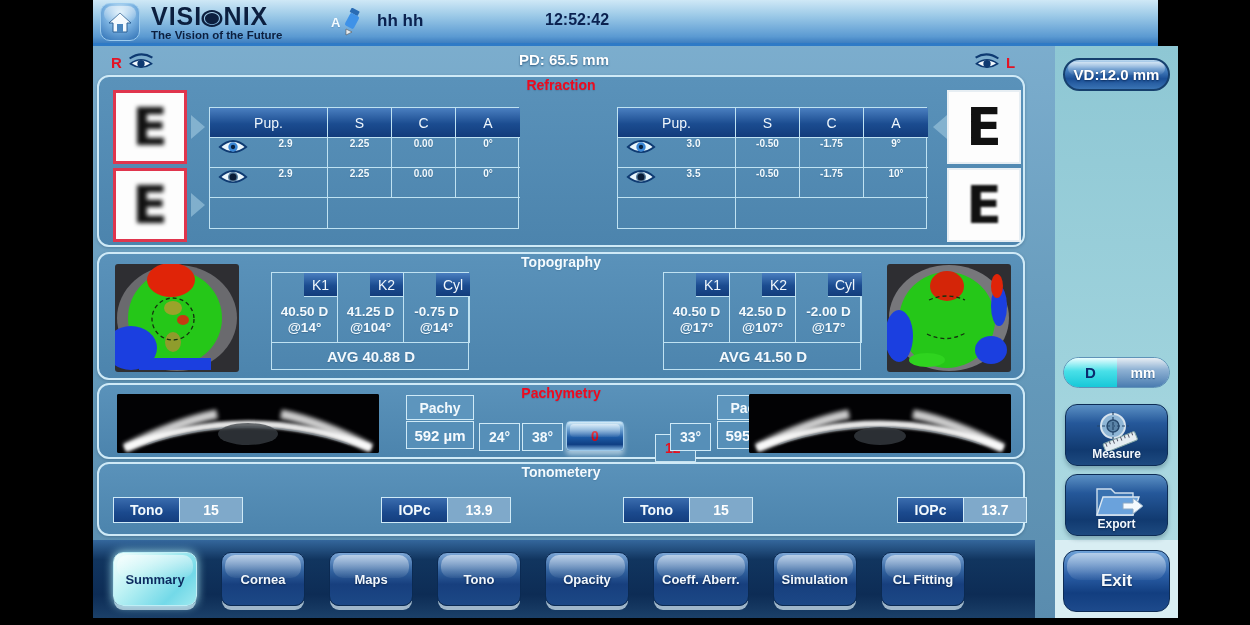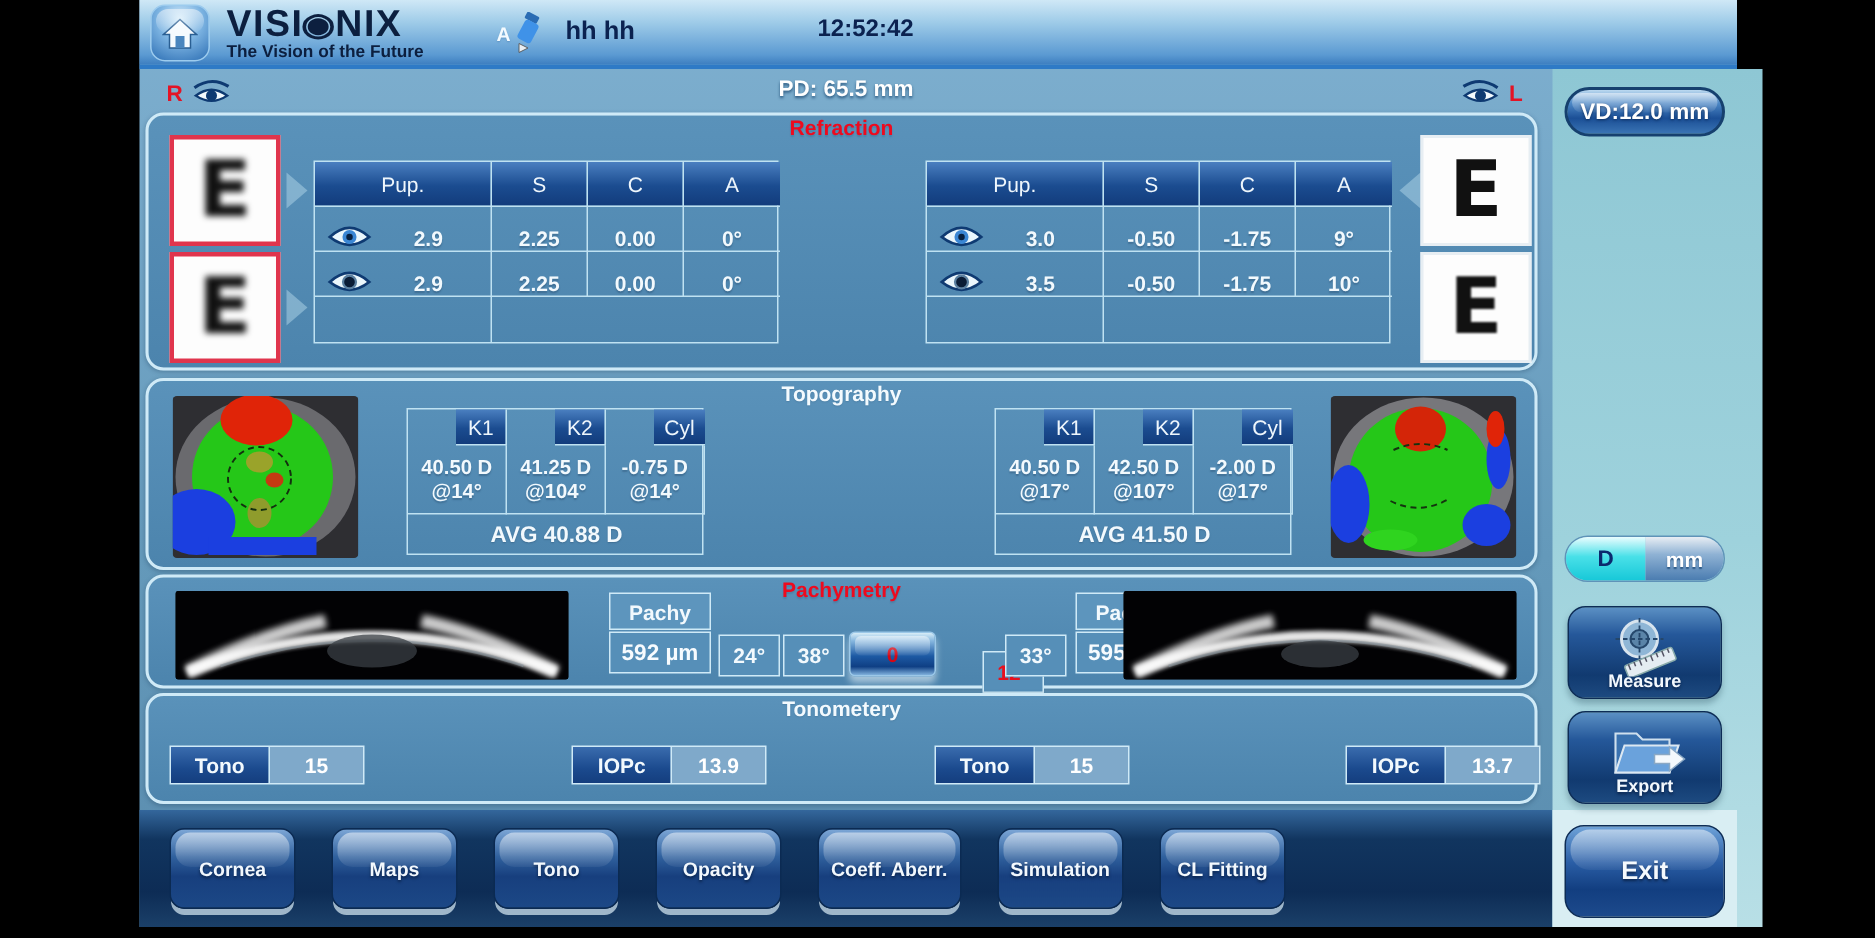--- a/index.html
+++ b/index.html
@@ -46,21 +46,21 @@
   .ebox.liteb { border:2px solid #e7eef3; }
   .eletter { font-size:52px; font-weight:900; color:#111; font-family:"DejaVu Sans",sans-serif; }
   .blur2 { filter:blur(2.2px); } .blur1 { filter:blur(0.8px); }
 
   
   .ref-table { position:absolute; top:30px; width:310px; border:1px solid #bfe2f2;
                display:grid; grid-template-columns:118px 64px 64px 64px; grid-auto-rows:30px; }
   .th { background:linear-gradient(180deg,#4a7fc0 0%,#1b4c90 55%,#123c7c 100%); color:#eef6fc;
         font-size:14px; font-weight:normal; display:flex; align-items:center; justify-content:center;
         border-right:1px solid #bfe2f2; border-bottom:1px solid #bfe2f2; }
-  .td { color:#f2f9fd; font-size:14px; font-weight:bold; display:flex; align-items:flex-end;
+  .td { color:#f2f9fd; font-size:10px; font-weight:bold; display:flex; align-items:flex-start;
         justify-content:center; border-right:1px solid #bfe2f2; border-bottom:1px solid #bfe2f2;
         text-shadow:0 1px 1px #26496a66; }
   .td.eyecell { justify-content:flex-start; padding-left:8px; gap:10px; }
   .td.eyecell span { flex:1; text-align:center; margin-right:14px; }
   .lastcol { border-right:none; } .lastrow { border-bottom:none; }
 
   
   .topo-img { position:absolute; width:124px; height:108px; border-radius:3px; overflow:hidden; }
   .k-table { position:absolute; top:18px; width:198px; border:1px solid #bfe2f2;
              display:grid; grid-template-columns:66px 66px 66px; grid-template-rows:24px 46px 26px; }
@@ -106,21 +106,21 @@
          display:flex; align-items:center; justify-content:center; position:relative;
          box-shadow:0 5px 0 -1px rgba(205,226,238,.75); text-shadow:0 1px 2px #0a234a; }
   .tab.active { background:linear-gradient(135deg,#f4fffe 0%,#bdf2f4 35%,#73d9e8 75%,#9fe9ef 100%);
                 color:#0b2a5e; text-shadow:none; border:1px solid #bfeef5;
                 box-shadow:0 0 10px #aef0f8, 0 5px 0 -1px rgba(205,226,238,.75); }
   .gloss::before { content:""; position:absolute; left:3px; right:3px; top:2px; height:45%;
                    border-radius:inherit; background:linear-gradient(180deg,rgba(255,255,255,.5),rgba(255,255,255,.05));
                    pointer-events:none; }
 
   
-  .sidebar { position:absolute; left:942px; top:46px; width:140px; height:572px;
+  .sidebar { position:absolute; left:962px; top:46px; width:123px; height:572px;
              background:linear-gradient(180deg,#8ec7d4 0%,#9ed2dc 55%,#b8dfe6 100%);text-align:center; }
   .sidebar-lower { position:absolute; left:0; top:494px; width:123px; height:78px; background:#d9eef3; }
   .vd-pill { position:absolute; left:8px; top:12px; width:107px; height:33px; border-radius:17px;
              background:linear-gradient(180deg,#bcd9f0 0%,#4d88c6 30%,#1b4f96 65%,#3a74b4 100%);
              border:2px solid #16406e; color:#fff; font-size:15px; font-weight:bold;
              display:flex; align-items:center; justify-content:center; cursor:pointer;
              text-shadow:0 1px 2px #0c2e5e; position:absolute; }
   .unit-toggle { position:absolute; left:8px; top:311px; width:107px; height:31px; border-radius:16px;
                  display:flex; overflow:hidden; border:1px solid #5f93b8; }
   .unit-d { width:54px; background:linear-gradient(180deg,#eafdff 0%,#49e0e8 45%,#17c8d8 100%);
@@ -420,20 +420,21 @@
       <div class="tono-val">15</div>
     </div>
     <div class="tono-box" style="left:798px;">
       <div class="tono-label">IOPc</div>
       <div class="tono-val">13.7</div>
     </div>
   </div>
 
   <div class="navbar">
     <div class="tabs">
+      <div class="tab active gloss">Summary</div>
       <div class="tab gloss">Cornea</div>
       <div class="tab gloss">Maps</div>
       <div class="tab gloss">Tono</div>
       <div class="tab gloss">Opacity</div>
       <div class="tab gloss">Coeff. Aberr.</div>
       <div class="tab gloss">Simulation</div>
       <div class="tab gloss">CL Fitting</div>
     </div>
   </div>
 

